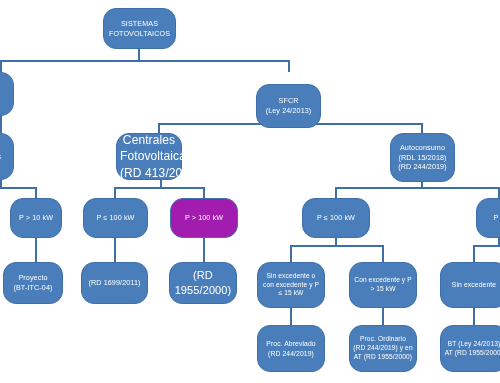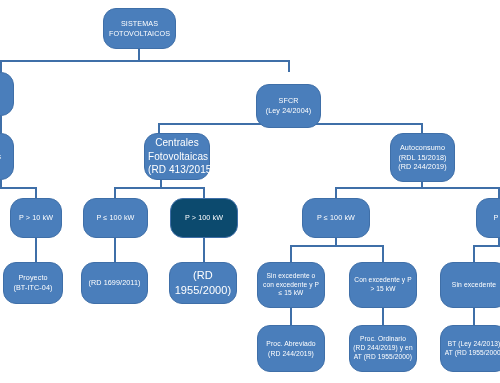--- a/index.html
+++ b/index.html
@@ -99,39 +99,39 @@
     </div>
     <div class="node" style="left: -24px; top: 72px; width: 38px; height: 44px; font-size: 7.2px; background: rgb(74, 126, 187); color: rgb(255, 255, 255);">
       <span class="ln">(2)</span>
       <span class="ln">—</span>
     </div>
     <div class="node" style="left: -24px; top: 133px; width: 38px; height: 47px; font-size: 7.2px; background: rgb(74, 126, 187); color: rgb(255, 255, 255);">
       <span class="ln">rías</span>
     </div>
     <div class="node" style="left: 256px; top: 72px; width: 65px; height: 44px; font-size: 7.2px; background: rgb(74, 126, 187); color: rgb(255, 255, 255); margin-top: 12px;">
       <span class="ln">SFCR</span>
-      <span class="ln">(Ley 24/2004)</span>
+      <span class="ln">(Ley 24/2013)</span>
     </div>
-    <div class="node" style="left: 144px; top: 133px; width: 66px; height: 47px; font-size: 10px; background: rgb(74, 126, 187); color: rgb(255, 255, 255);">
+    <div class="node" style="left: 116px; top: 133px; width: 66px; height: 47px; font-size: 12px; background: rgb(74, 126, 187); color: rgb(255, 255, 255);">
       <span class="ln">Centrales</span>
       <span class="ln">Fotovoltaicas</span>
       <span class="ln">(RD 413/2015)</span>
     </div>
     <div class="node" style="left: 390px; top: 133px; width: 65px; height: 49px; font-size: 7.2px; background: rgb(74, 126, 187); color: rgb(255, 255, 255);">
       <span class="ln">Autoconsumo</span>
       <span class="ln">(RDL 15/2018)</span>
       <span class="ln">(RD 244/2019)</span>
     </div>
     <div class="node" style="left: 10px; top: 198px; width: 52px; height: 40px; font-size: 7.2px; background: rgb(74, 126, 187); color: rgb(255, 255, 255);">
       <span class="ln">P &gt; 10 kW</span>
     </div>
     <div class="node" style="left: 83px; top: 198px; width: 65px; height: 40px; font-size: 7.2px; background: rgb(74, 126, 187); color: rgb(255, 255, 255);">
       <span class="ln">P ≤ 100 kW</span>
     </div>
-    <div class="node" style="left: 170px; top: 198px; width: 68px; height: 40px; font-size: 7.2px; background: #0c4a6e; color: rgb(255, 255, 255);">
+    <div class="node" style="left: 170px; top: 198px; width: 68px; height: 40px; font-size: 7.2px; background: #a21caf; color: rgb(255, 255, 255);">
       <span class="ln">P &gt; 100 kW</span>
     </div>
     <div class="node" style="left: 302px; top: 198px; width: 68px; height: 40px; font-size: 7.2px; background: rgb(74, 126, 187); color: rgb(255, 255, 255);">
       <span class="ln">P ≤ 100 kW</span>
     </div>
     <div class="node" style="left: 476px; top: 198px; width: 46px; height: 40px; font-size: 7.2px; background: rgb(74, 126, 187); color: rgb(255, 255, 255);">
       <span class="ln">P &gt;</span>
     </div>
     <div class="node" style="left: 3px; top: 262px; width: 60px; height: 42px; font-size: 7.2px; background: rgb(74, 126, 187); color: rgb(255, 255, 255);">
       <span class="ln">Proyecto</span>

